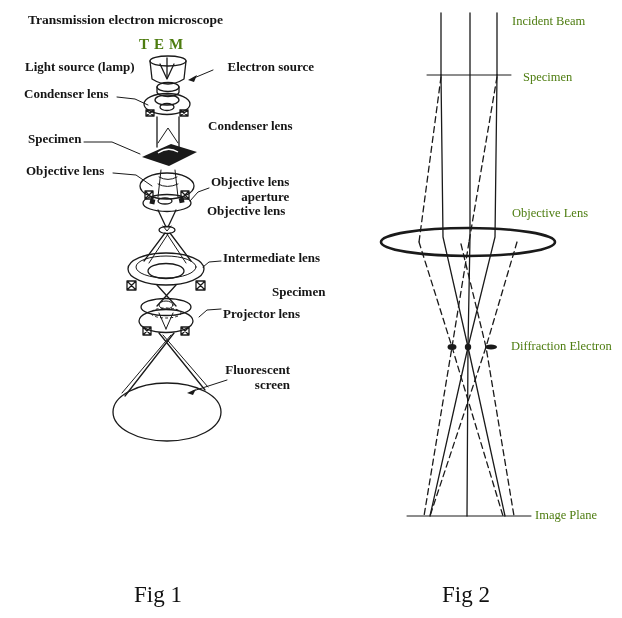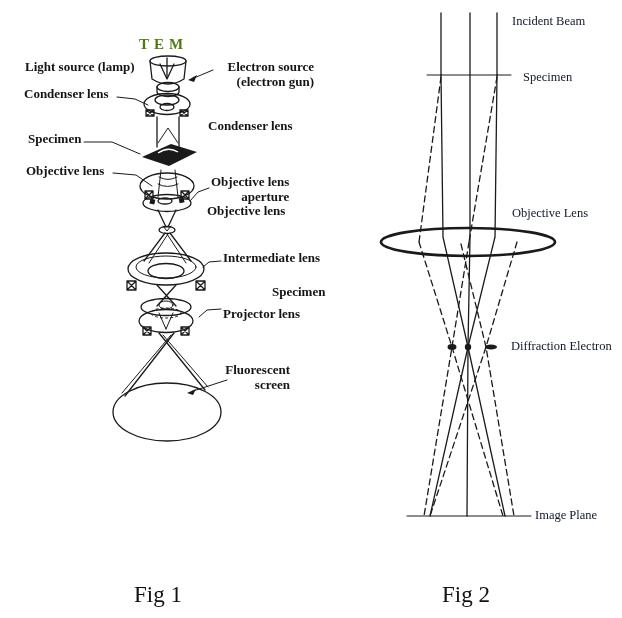--- a/index.html
+++ b/index.html
@@ -5,21 +5,21 @@
   html,body{margin:0;padding:0;background:#fff;}
   .stage{
     position:relative;width:622px;height:618px;background:#ffffff;overflow:hidden;
     font-family:"Liberation Serif","DejaVu Serif",serif;color:#1a1a1a;
   }
   .stage svg{position:absolute;left:0;top:0;}
   .lbl{position:absolute;white-space:nowrap;line-height:1.15;}
   .f1{font-weight:bold;font-size:13px;color:#151515;text-align:right;}
   .f1-title{font-weight:bold;font-size:13.5px;color:#151515;}
   .f1-tem{font-weight:bold;font-size:15px;letter-spacing:5px;color:#4d7c0f;}
-  .f2{font-weight:normal;font-size:12.5px;color:#0f172a;}
+  .f2{font-weight:normal;font-size:12.5px;color:#4d7c0f;}
   .cap{font-size:23px;font-weight:normal;color:#111;}
   .center{white-space:normal;}
   .artline{stroke:#1a1a1a;fill:none;stroke-width:1.3;stroke-linecap:round;stroke-linejoin:round;}
   .thin{stroke-width:1;}
   .thick{stroke-width:2.6;}
   .inkfill{fill:#1a1a1a;stroke:none;}
 </style>
 </head>
 <body>
 
@@ -159,27 +159,27 @@
       <g>
         <ellipse class="inkfill" cx="452" cy="347" rx="4.5" ry="3"></ellipse>
         <circle class="inkfill" cx="468" cy="347" r="3.2"></circle>
         <ellipse class="inkfill" cx="491" cy="347" rx="6" ry="2.6"></ellipse>
       </g>
 
       <line class="artline thin" x1="407" y1="516" x2="531" y2="516"></line>
     </g>
   </svg>
 
+  <div class="lbl f1-title" style="left:28px;top:12px;">Transmission electron microscope</div>
   <div class="lbl f1-tem" style="left:139px;top:36px;">TEM</div>
 
   <div class="lbl f1" style="left:25px;top:60px;">Light source (lamp)</div>
 
   <div class="lbl f1 center" style="left:210px;top:60px;width:104px;">
     <div>Electron source</div>
-    <div>(electron gun)</div>
   </div>
 
   <div class="lbl f1" style="left:24px;top:87px;">Condenser lens</div>
   <div class="lbl f1" style="left:208px;top:119px;">Condenser lens</div>
   <div class="lbl f1" style="left:28px;top:132px;">Specimen</div>
   <div class="lbl f1" style="left:26px;top:164px;">Objective lens</div>
 
   <div class="lbl f1" style="left:211px;top:175px;">
     <div>Objective lens</div>
     <div>aperture</div>

